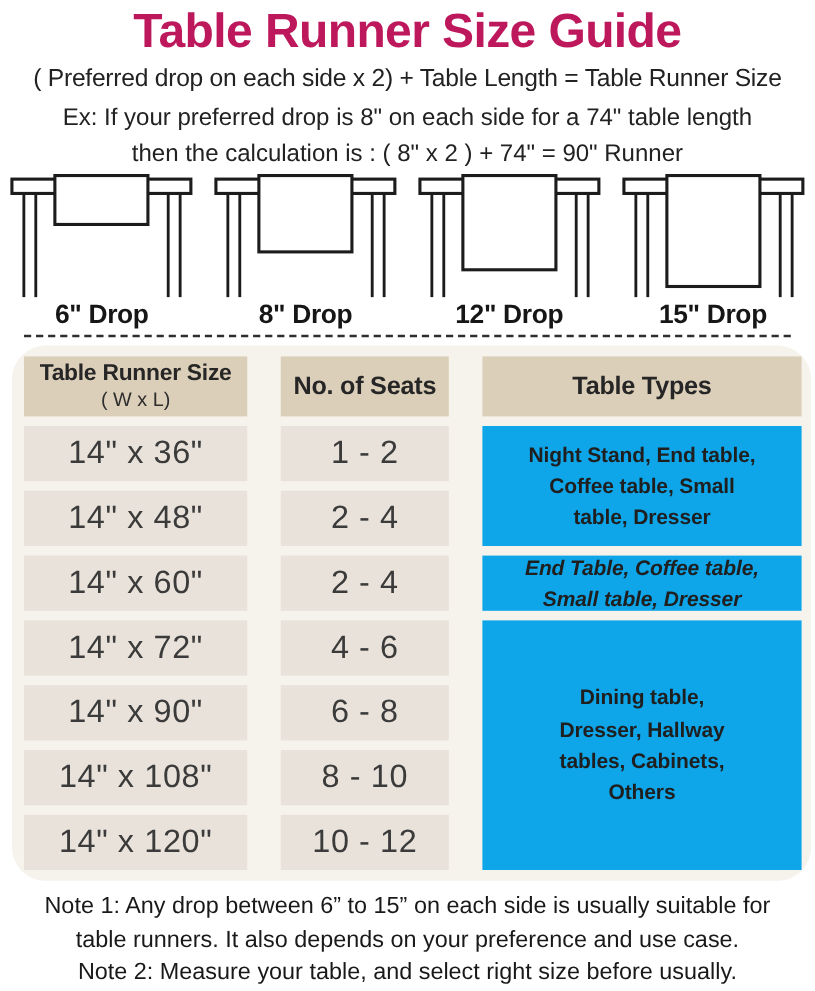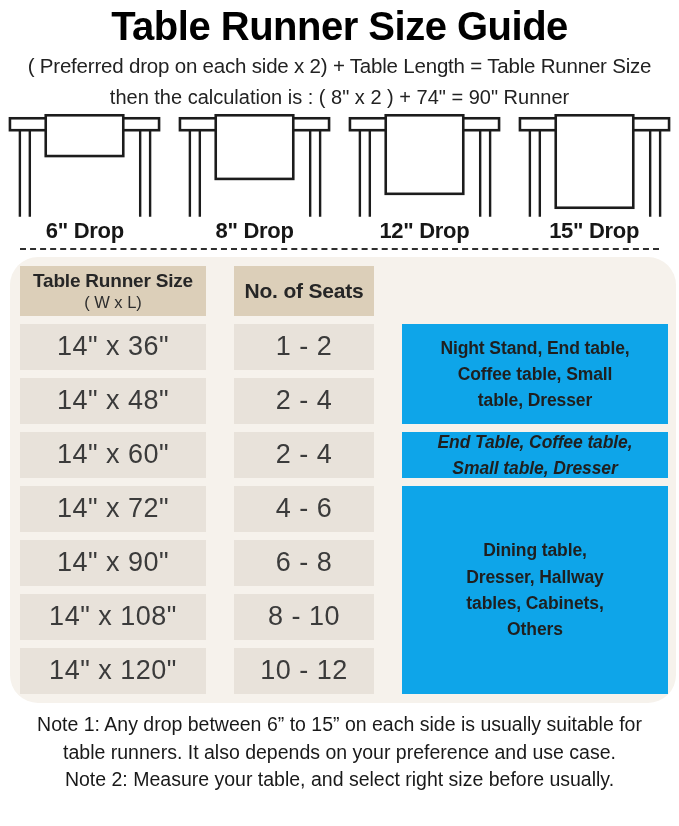--- a/index.html
+++ b/index.html
@@ -8,21 +8,21 @@
     width: 679px; height: 826px;
     overflow: hidden;
     font-family: "Liberation Sans", "DejaVu Sans", sans-serif;
     color: #1e1e1e;
   }
   .page { padding-top: 3px; width: 679px; }
 
   
   .title {
     font-size: 40px; font-weight: 700; text-align: center;
-    line-height: 1.15; letter-spacing: -0.5px; color: #000000;
+    line-height: 1.15; letter-spacing: -0.5px; color: #be185d;
   }
   .formula {
     margin-top: 5px; font-size: 20.5px; line-height: 1.2;
     text-align: center; color: #222222; letter-spacing: -0.2px;
   }
   .ex-line1 { margin-top: 7px; font-size: 20px; line-height: 1.2; text-align: center; color: #222222; }
   .ex-line2 { margin-top: 6px; font-size: 20px; line-height: 1.2; text-align: center; color: #222222; }
 
   
   .figures { margin-top: 2px; display: flex; height: 106px; }
@@ -74,20 +74,21 @@
   .note-label { font-weight: 400; }
 </style>
 </head>
 <body>
 
 <div class="page">
 
   <h1 class="title">Table Runner Size Guide</h1>
 
   <div class="formula">( Preferred drop on each side x 2) + Table Length = Table Runner Size</div>
+  <div class="ex-line1">Ex: If your preferred drop is 8" on each side for a 74" table length</div>
   <div class="ex-line2">then the calculation is : ( 8" x 2 ) + 74" = 90" Runner</div>
 
   <div class="figures">
     <div class="figure">
       <svg viewBox="0 0 170 106" width="169" height="106">
         <g stroke="#1c1c1c" fill="none" stroke-width="2.4">
           <path d="M20 18 V106 M30 18 V106 M141 18 V106 M151 18 V106"></path>
         </g>
         <rect x="10" y="7" width="150" height="12" fill="#ffffff" stroke="#1c1c1c" stroke-width="2.6"></rect>
         <rect x="46" y="4" width="78" height="41" fill="#ffffff" stroke="#1c1c1c" stroke-width="2.6"></rect>
@@ -131,20 +132,21 @@
 
   <div class="dashed-divider"></div>
 
   <div class="size-section">
 
     <div class="cell header-cell c1 r1">
       <div class="hdr-main">Table Runner Size</div>
       <div class="hdr-sub">( W x L)</div>
     </div>
     <div class="cell header-cell hdr-big c2 r1">No. of Seats</div>
+    <div class="cell header-cell hdr-big c3 r1">Table Types</div>
 
     <div class="cell data-cell c1 r2">14" x 36"</div>
     <div class="cell data-cell c2 r2">1 - 2</div>
 
     <div class="cell data-cell c1 r3">14" x 48"</div>
     <div class="cell data-cell c2 r3">2 - 4</div>
 
     <div class="cell data-cell c1 r4">14" x 60"</div>
     <div class="cell data-cell c2 r4">2 - 4</div>
 

